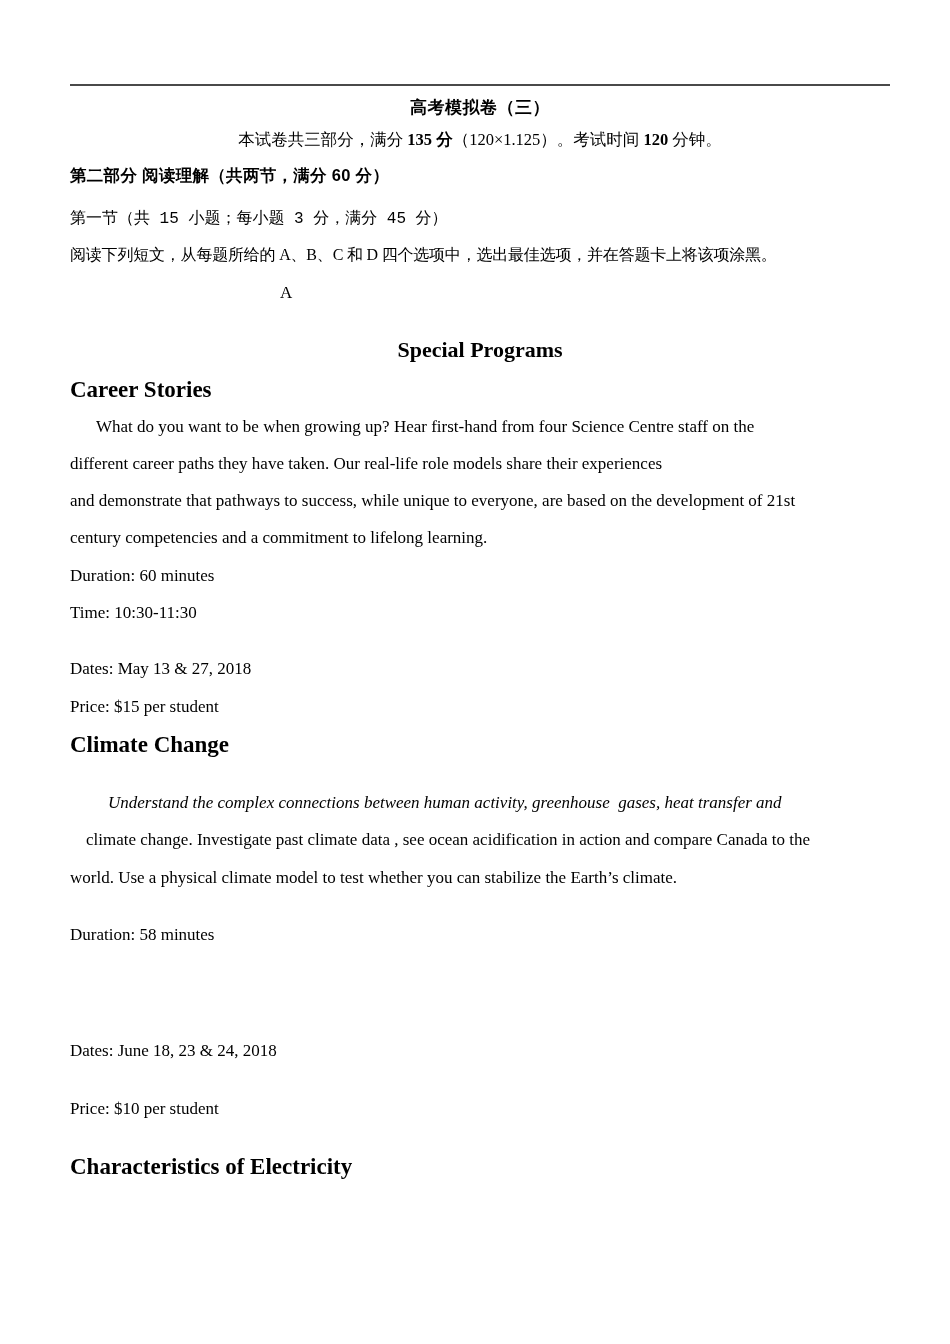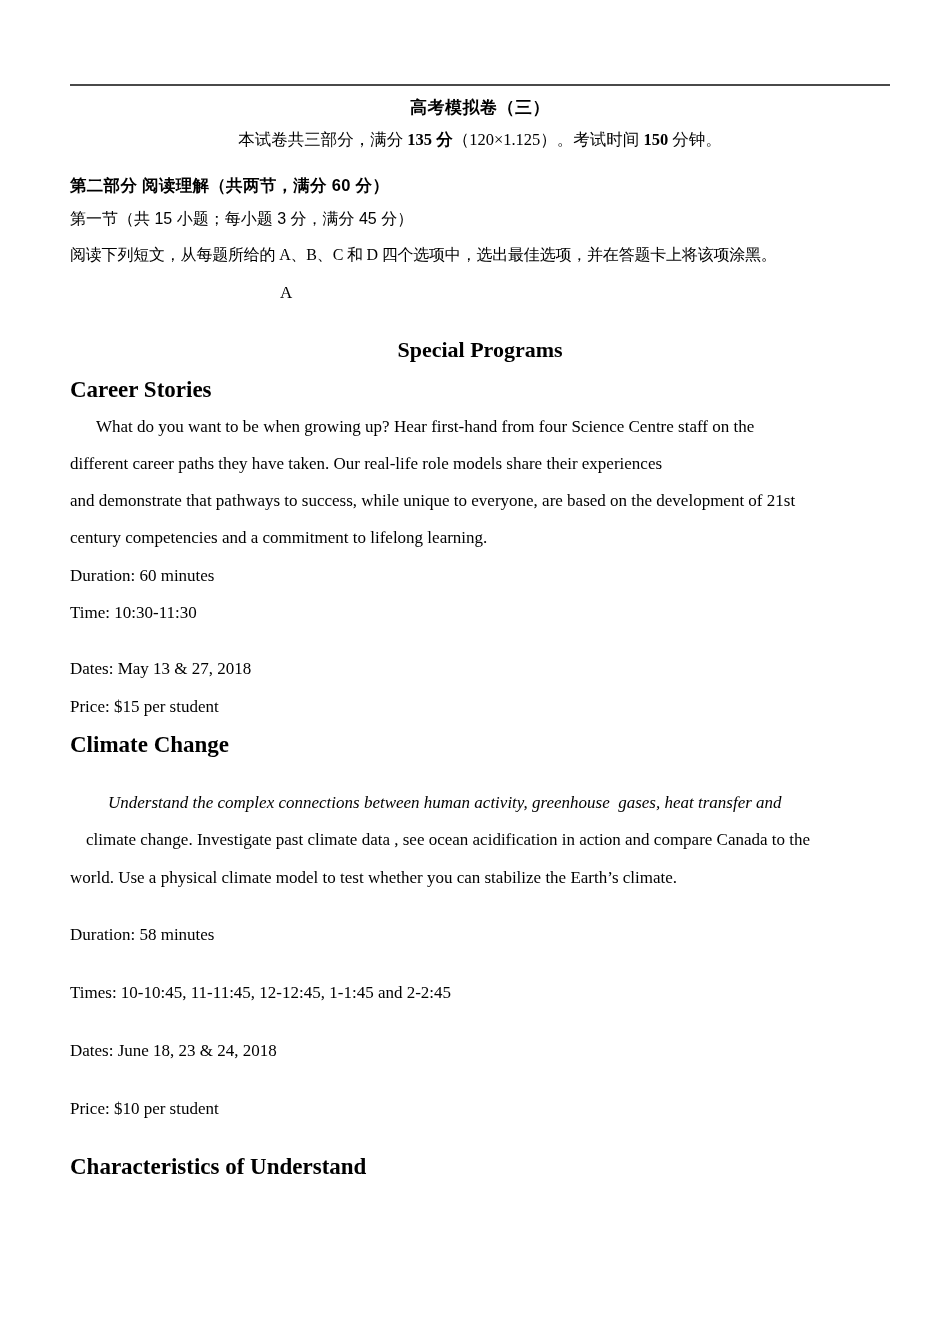--- a/index.html
+++ b/index.html
@@ -60,33 +60,33 @@
     line-height: 24px;
     white-space: nowrap;
   }
   .doc-subtitle .b {
     font-weight: bold;
   }
 
   .section-head-cn {
     position: absolute;
     left: 70px;
-    top: 173px;
+    top: 163px;
     font-family: "Liberation Sans", "DejaVu Sans", sans-serif;
     font-weight: bold;
     font-size: 16.5px;
     line-height: 24px;
     letter-spacing: 0.3px;
   }
 
   .subsection-cn {
     position: absolute;
     left: 70px;
     top: 207px;
-    font-family: Liberation Sans, sans-serif;
+    font-family: Liberation Mono, monospace;
     font-size: 16px;
     line-height: 24px;
   }
 
   .instruction-cn {
     position: absolute;
     left: 70px;
     top: 243px;
     width: 824px;
     font-family: "Liberation Serif", "DejaVu Serif", serif;
@@ -170,21 +170,21 @@
 </style>
 </head>
 <body>
 
 <div class="page">
 
   <div class="header-rule"></div>
 
   <div class="doc-title">高考模拟卷（三）</div>
 
-  <div class="doc-subtitle"><span>本试卷共三部分，满分 </span><span class="b">135 分</span><span>（120×1.125）。考试时间 </span><span class="b">150</span><span> 分钟。</span></div>
+  <div class="doc-subtitle"><span>本试卷共三部分，满分 </span><span class="b">135 分</span><span>（120×1.125）。考试时间 </span><span class="b">120</span><span> 分钟。</span></div>
 
   <div class="section-head-cn">第二部分 阅读理解（共两节，满分 60 分）</div>
 
   <div class="subsection-cn">第一节（共 15 小题；每小题 3 分，满分 45 分）</div>
 
   <div class="instruction-cn">阅读下列短文，从每题所给的 A、B、C 和 D 四个选项中，选出最佳选项，并在答题卡上将该项涂黑。</div>
 
   <div class="passage-letter">A</div>
 
   <div class="prog-title">Special Programs</div>
@@ -201,19 +201,18 @@
   <div class="detail-line" id="career-dates">Dates: May 13 &amp; 27, 2018</div>
   <div class="detail-line" id="career-price">Price: $15 per student</div>
 
   <div class="heading-en" id="climate-heading">Climate Change</div>
 
   <div class="body-line" id="climate-l1">Understand the complex connections between human activity, greenhouse  gases, heat transfer and</div>
   <div class="body-line" id="climate-l2">climate change. Investigate past climate data , see ocean acidification in action and compare Canada to the</div>
   <div class="body-line" id="climate-l3">world. Use a physical climate model to test whether you can stabilize the Earth’s climate.</div>
 
   <div class="detail-line" id="climate-duration">Duration: 58 minutes</div>
-  <div class="detail-line" id="climate-times">Times: 10-10:45, 11-11:45, 12-12:45, 1-1:45 and 2-2:45</div>
   <div class="detail-line" id="climate-dates">Dates: June 18, 23 &amp; 24, 2018</div>
   <div class="detail-line" id="climate-price">Price: $10 per student</div>
 
-  <div class="heading-en" id="electricity-heading">Characteristics of Understand</div>
+  <div class="heading-en" id="electricity-heading">Characteristics of Electricity</div>
 
 </div>
 
 </body></html>

